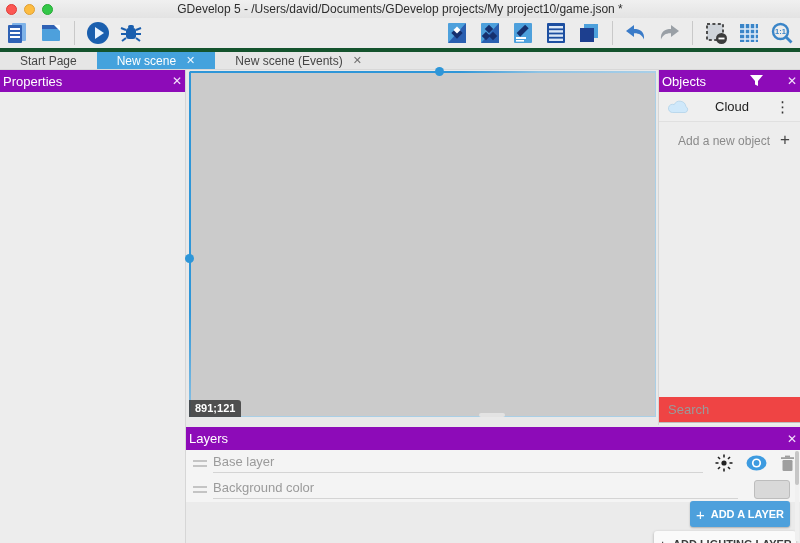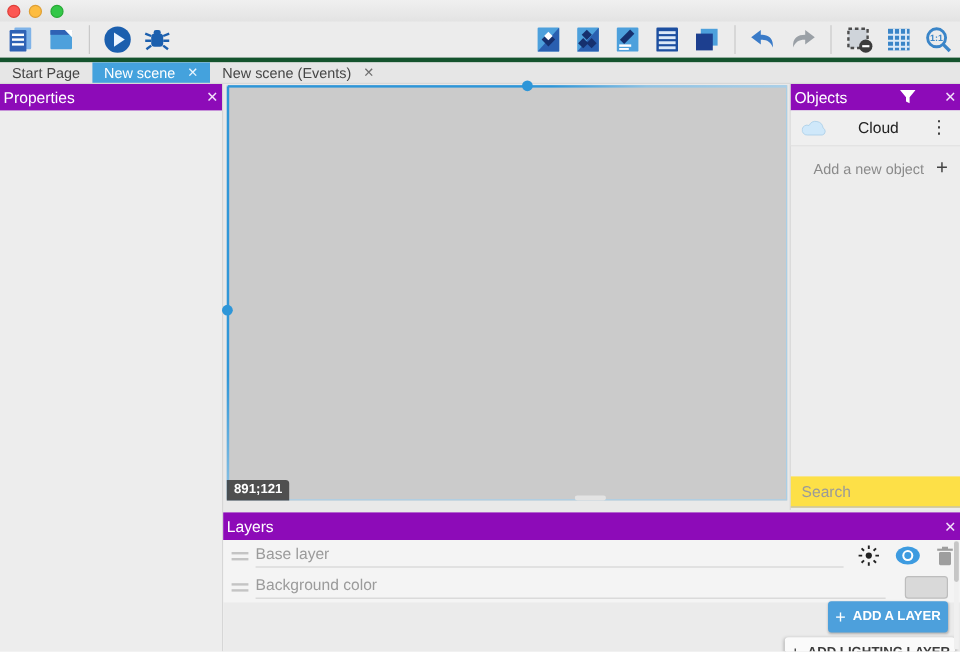--- a/index.html
+++ b/index.html
@@ -24,21 +24,21 @@
   .tb-group { display:flex; align-items:center; gap:7px; }
   .tb-left { margin-left:5px; }
   .tb-right { margin-left:auto; margin-right:5px; }
   .tb-sep { width:1px; height:24px; background:#c9c9c9; margin:0 3px; }
   .tb-icon { width:26px; height:26px; display:flex; align-items:center; justify-content:center; cursor:pointer; }
   .tb-icon svg { display:block; }
 
   
   .tabbar { position:absolute; left:0; top:52px; width:800px; height:18px;
             background:#e6e6e6; display:flex; align-items:stretch; border-bottom:1px solid #d8d8d8; }
-  .tab { display:flex; align-items:center; gap:10px; padding:0 10px; font-size:12px; color:#454545; cursor:pointer; }
+  .tab { display:flex; align-items:center; gap:10px; padding:0 20px; font-size:12px; color:#454545; cursor:pointer; }
   .tab.active { background:#44a2dd; color:#ffffff; }
   .tab .tab-close { font-size:11px; color:#6f6f6f; cursor:pointer; }
   .tab.active .tab-close { color:#eaf6ff; }
 
   
   .panel-header { background:#8d0bb8; color:#ffffff; display:flex; align-items:center;
                   font-size:13px; padding:0 3px; }
   .panel-header .spacer { flex:1; }
   .hdr-close { font-size:12px; color:#f3e2fb; cursor:pointer; }
 
@@ -71,21 +71,21 @@
   .object-row { height:30px; display:flex; align-items:center; padding:0 8px; border-bottom:1px solid #e0e0e0;
                 background:#efefef; cursor:pointer; }
   .object-thumb { width:24px; display:flex; justify-content:center; }
   .object-name { flex:1; text-align:center; font-size:13px; color:#212121; }
   .kebab { font-size:15px; color:#333333; line-height:1; cursor:pointer; padding:0 2px; }
   .add-object-row { height:26px; display:flex; align-items:flex-end; justify-content:flex-end; gap:10px;
                     padding:0 10px; cursor:pointer; }
   .add-object-label { font-size:12px; color:#8a8a8a; }
   .plus-glyph { font-size:17px; color:#444444; line-height:1; }
   .search-row { position:absolute; left:0; bottom:2px; width:100%; height:26px; display:flex; align-items:center;
-                padding:0 9px; border-bottom:1px solid #bdbdbd; background:#fde047; }
+                padding:0 9px; border-bottom:1px solid #bdbdbd; background:#ef4444; }
   .search-input { flex:1; border:none; background:transparent; outline:none; font-size:13px; color:#333;
                   font-family:"Liberation Sans", sans-serif; }
   .search-input::placeholder { color:#9a9a9a; }
 
   
   .layers-panel { position:absolute; left:186px; top:427px; width:614px; height:116px; background:#f4f4f4; }
   .layers-panel .panel-header { height:23px; }
   .layer-row { position:absolute; left:0; width:100%; height:26px; display:flex; align-items:center; }
   .layer-row-1 { top:23px; }
   .layer-row-2 { top:49px; }
@@ -116,20 +116,21 @@
 <body>
 
 <div class="window">
 
   <div class="titlebar">
     <div class="traffic">
       <span class="light red"></span>
       <span class="light yellow"></span>
       <span class="light green"></span>
     </div>
+    <div class="title-text">GDevelop 5 - /Users/david/Documents/GDevelop projects/My project10/game.json *</div>
   </div>
 
   <div class="toolbar">
     <div class="tb-group tb-left">
       <span class="tb-icon">
         <svg width="24" height="24" viewBox="0 0 24 24">
           <rect x="6" y="2" width="14" height="18" rx="1" fill="#7fb3e8"></rect>
           <rect x="2" y="4" width="14" height="18" rx="1" fill="#2f62b5"></rect>
           <rect x="4" y="7" width="10" height="2" fill="#ffffff"></rect>
           <rect x="4" y="11" width="10" height="2" fill="#ffffff"></rect>

